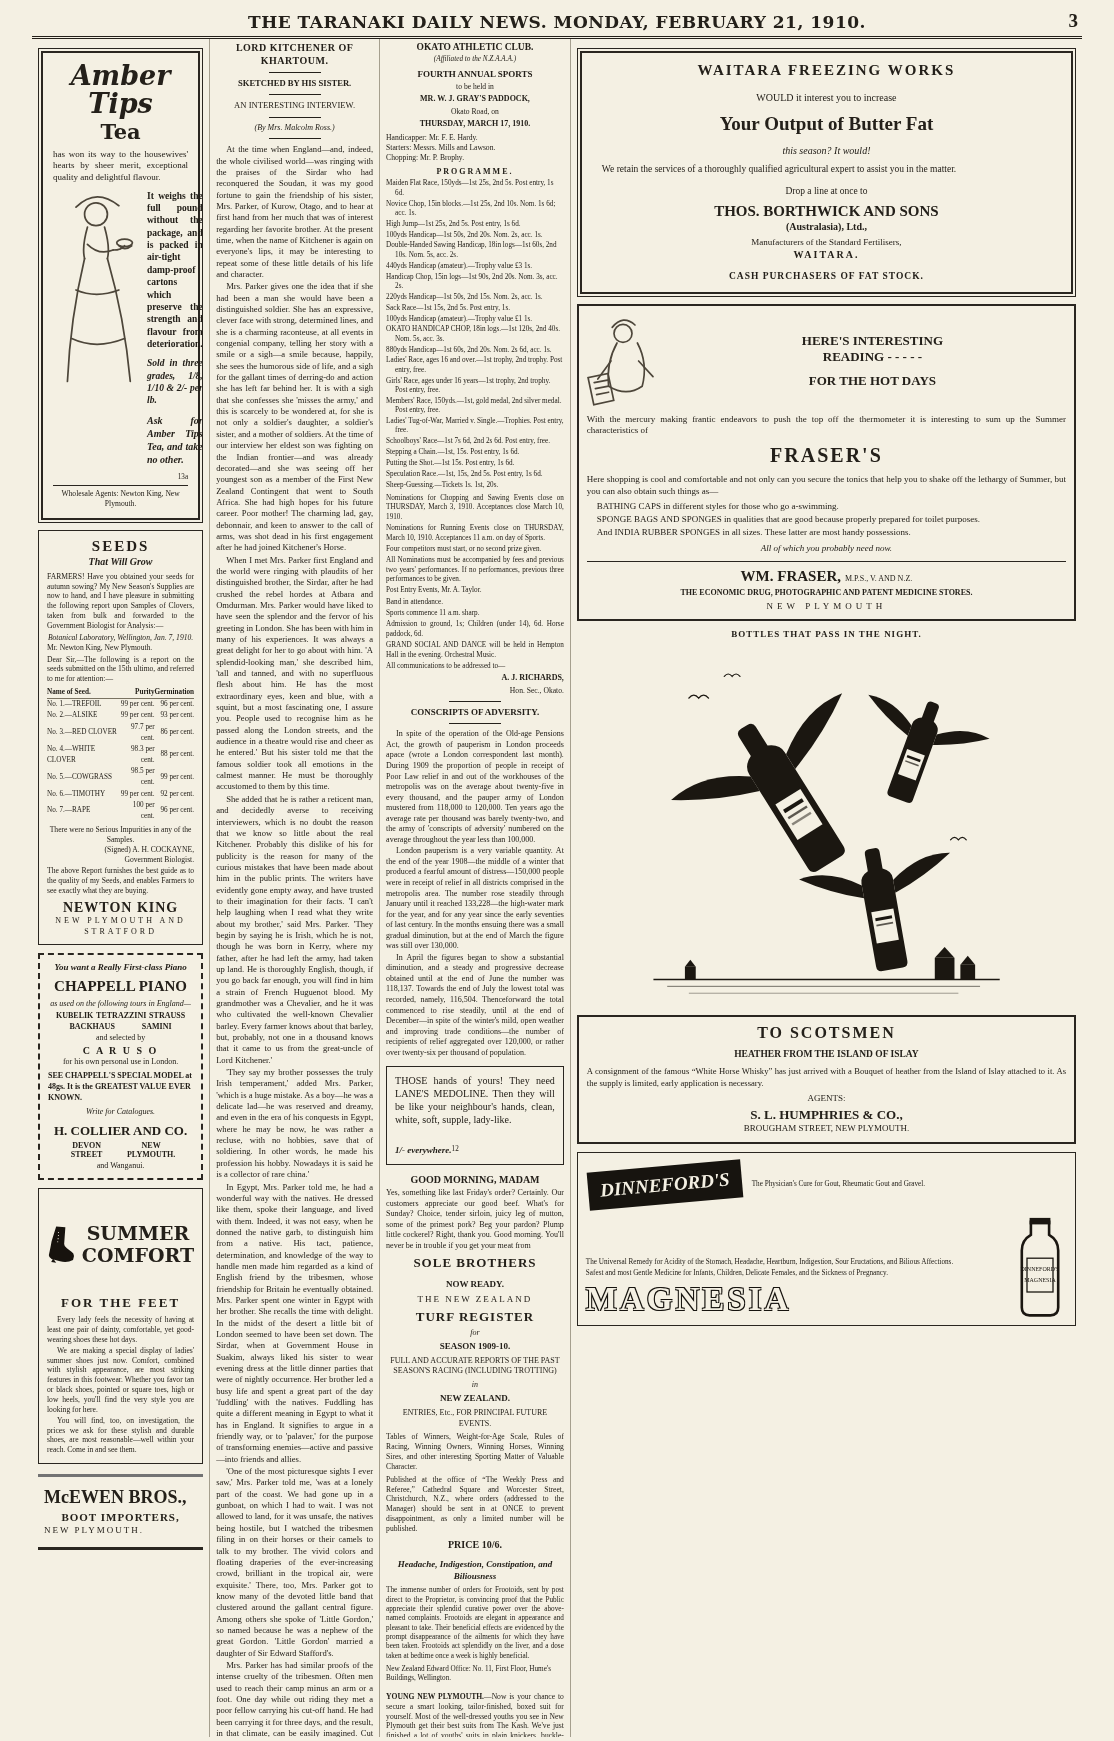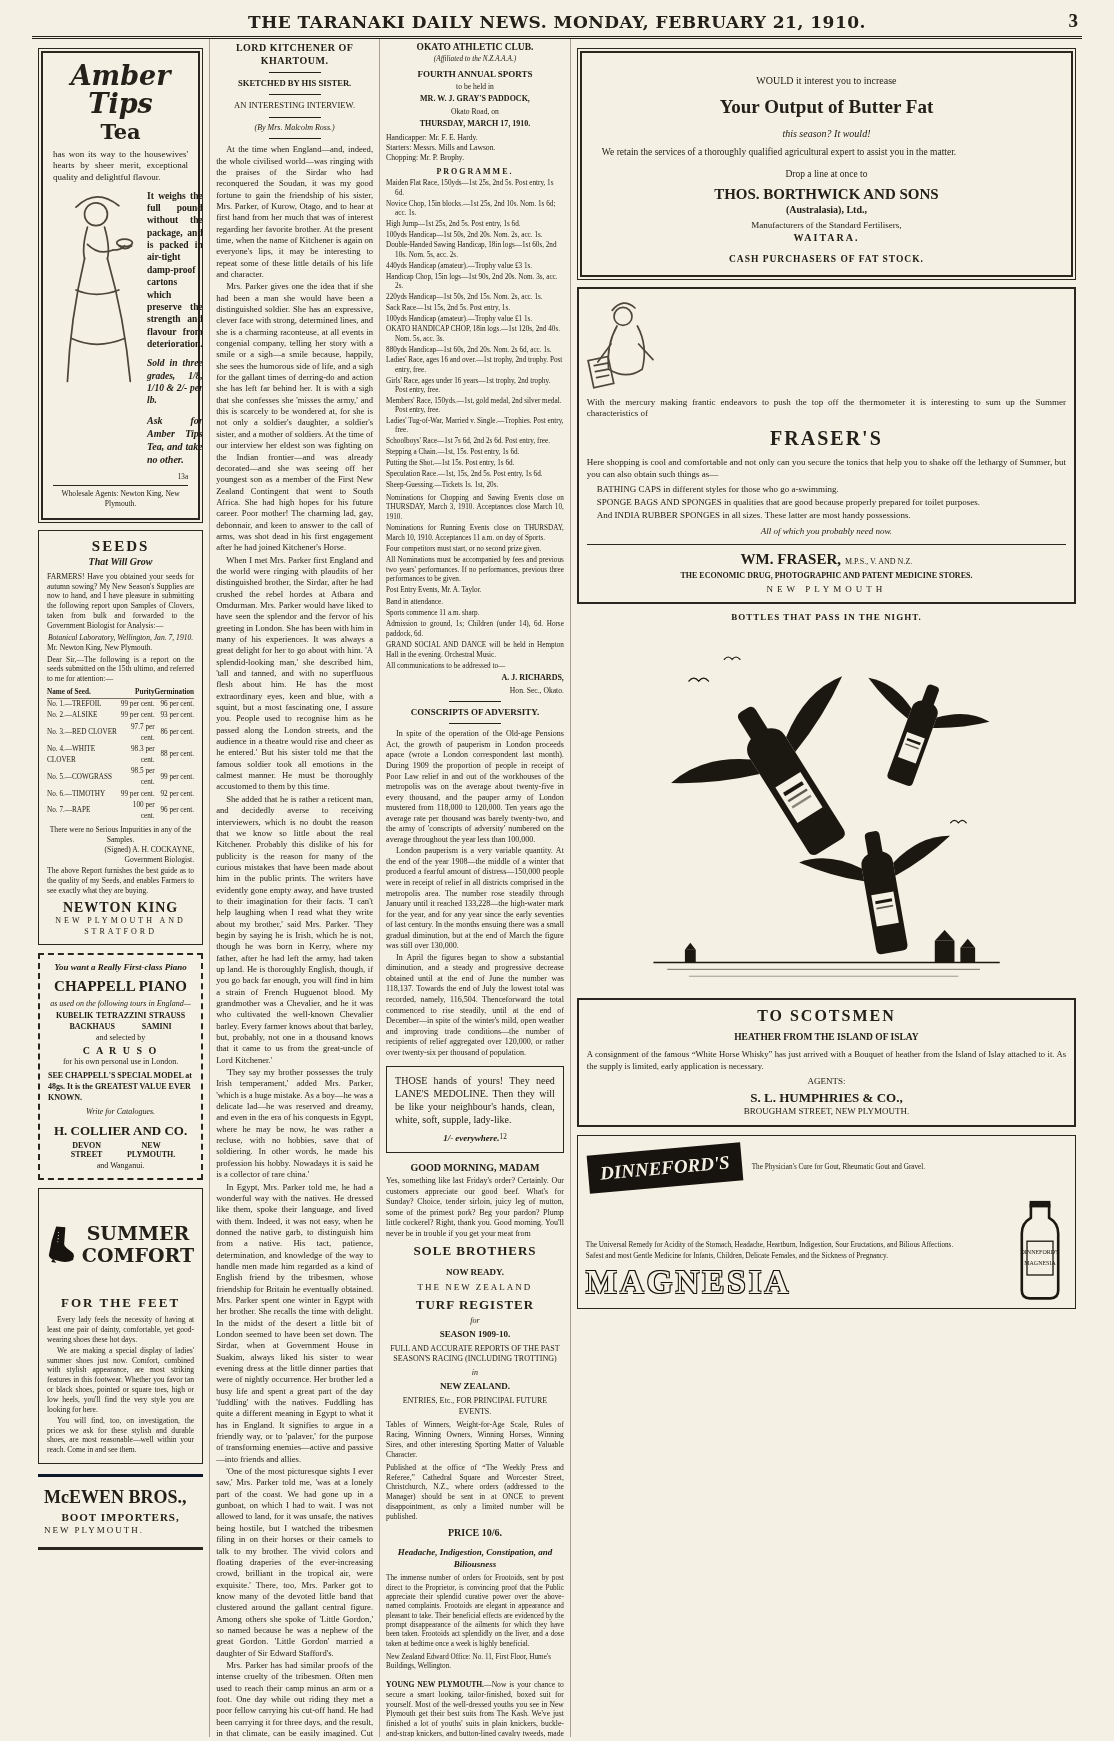--- a/index.html
+++ b/index.html
@@ -35,21 +35,21 @@
 .amb-left{flex:0 0 88px}
 .amb-right{flex:1}
 .amb-right>div{margin-bottom:7px}
 .amb-agents{border-top:1px solid #2a2620;margin-top:3px;padding-top:3px}
 .seedtbl{width:100%;border-collapse:collapse;margin:3px 0;font-size:7.2px;line-height:1.55}
 .seedtbl td,.seedtbl th{padding:0;font-weight:400}
 .seedtbl th{font-weight:700;border-bottom:1px solid #7a7362;text-align:left}
 .seedtbl .v{text-align:right}
 .chap-row{display:flex;justify-content:space-between;font-size:8px;font-weight:700;margin:2px 8px}
 .sum-head{display:flex;gap:8px;align-items:center;margin-bottom:3px}
-.mcewen{border-top:3px solid #0f172a;border-bottom:3px solid #2a2620;padding:10px 6px;margin-top:10px}
+.mcewen{border-top:3px solid #737373;border-bottom:3px solid #2a2620;padding:10px 6px;margin-top:10px}
 .okato>div{margin-bottom:2px}
 .prog-list>div{margin-bottom:1.5px}
 .notes-list>div{margin-bottom:2px;text-align:justify}
 .turf>div{margin-bottom:3px}
 .fr-head{display:flex;gap:8px;align-items:center;margin-bottom:5px}
 .fr-foot{border-top:1px solid #2a2620;margin-top:7px;padding-top:5px}
 .din-row1{display:flex;gap:8px;align-items:center}
 .din-banner{background:#17140f;color:#f4f0e3;font-weight:700;font-style:italic;font-size:19px;padding:8px 12px;transform:rotate(-5deg);white-space:nowrap;margin:6px 2px}
 .din-mag{font-size:33px;font-weight:700;letter-spacing:3px;color:#f4f0e3;text-shadow:-1px -1px 0 #17140f,1px -1px 0 #17140f,-1px 1px 0 #17140f,1px 1px 0 #17140f,0 0 1px #17140f}
 .din-row2{display:flex;align-items:flex-end;gap:8px;margin-top:4px}
@@ -301,21 +301,21 @@
       <div class="c b t9">CONSCRIPTS OF ADVERSITY.</div>
       <div class="sep"></div>
       <div>
           <div class="t8 j para">In spite of the operation of the Old-age Pensions Act, the growth of pauperism in London proceeds apace (wrote a London correspondent last month). During 1909 the proportion of people in receipt of Poor Law relief in and out of the workhouses of the metropolis was on the average about twenty-five in every thousand, and the pauper army of London mustered from 118,000 to 120,000. Ten years ago the average rate per thousand was barely twenty-two, and the army of 'conscripts of adversity' numbered on the average throughout the year less than 100,000.</div>
           <div class="t8 j para">London pauperism is a very variable quantity. At the end of the year 1908—the middle of a winter that produced a fearful amount of distress—150,000 people were in receipt of relief in all districts comprised in the metropolis area. The number rose steadily through January until it reached 133,228—the high-water mark for the year, and for any year since the early seventies of last century. In the months ensuing there was a small gradual diminution, but at the end of March the figure was still over 130,000.</div>
           <div class="t8 j para">In April the figures began to show a substantial diminution, and a steady and progressive decrease obtained until at the end of June the number was 118,137. Towards the end of July the lowest total was recorded, namely, 116,504. Thenceforward the total commenced to rise steadily, until at the end of December—in spite of the winter's mild, open weather and improving trade conditions—the number of recipients of relief aggregated over 120,000, or rather over twenty-six per thousand of population.</div>
         </div>
 
       <div class="box">
         <div class="t10 j">THOSE hands of yours! They need LANE'S MEDOLINE. Then they will be like your neighbour's hands, clean, white, soft, supple, lady-like.</div>
-        <div style="display:flex;justify-content:center;margin-top:7px">
+        <div style="display:flex;justify-content:flex-start;margin-top:19px">
           <span class="t9 b i">1/- everywhere.</span>
           <span class="t7">12</span>
         </div>
       </div>
 
       <div style="margin:8px 0">
         <div class="c b t10 mb2">GOOD MORNING, MADAM</div>
         <div class="t8 j mb4">Yes, something like last Friday's order? Certainly. Our customers appreciate our good beef. What's for Sunday? Choice, tender sirloin, juicy leg of mutton, some of the primest pork? Beg your pardon? Plump little cockerel? Right, thank you. Good morning. You'll never be in trouble if you get your meat from</div>
         <div class="c b" style="font-size:13px;letter-spacing:1px">SOLE BROTHERS</div>
       </div>
@@ -348,20 +348,21 @@
       <div style="margin-top:8px">
         <div class="c b t85">FOR BABIES.</div>
 
       </div>
 
     </div>
 
     <div class="col col-4">
 
       <div class="box2">
+        <div class="c b" style="font-size:15px;letter-spacing:2px">WAITARA FREEZING WORKS</div>
         <div class="c t10" style="margin-top:12px">WOULD it interest you to increase</div>
         <div class="c b" style="font-size:19px;margin:9px 0">Your Output of Butter Fat</div>
         <div class="c t10 i mb6">this season?   It would!</div>
         <div class="t95 j para" style="margin-top:6px">We retain the services of a thoroughly qualified agricultural expert to assist you in the matter.</div>
         <div class="c t95" style="margin-top:10px">Drop a line at once to</div>
         <div class="c b" style="font-size:15px;margin-top:5px">THOS. BORTHWICK AND SONS</div>
         <div class="c b t10">(Australasia), Ltd.,</div>
         <div class="c t9" style="margin-top:4px">Manufacturers of the Standard Fertilisers,</div>
         <div class="c b t10 sp">WAITARA.</div>
         <div class="c b t95" style="margin-top:9px;letter-spacing:1px">CASH PURCHASERS OF FAT STOCK.</div>
@@ -373,20 +374,25 @@
             <g fill="none" stroke="#4d463a" stroke-width="1.4" stroke-linecap="round">
               <path d="M21 12 q9 -11 19 -2"></path>
               <circle cx="30" cy="17" r="7.5"></circle>
               <path d="M25 25 q-9 16 -7 36 q15 9 28 0 q5 -19 -4 -36"></path>
               <path d="M20 40 l-11 15"></path>
               <path d="M43 40 l12 13"></path>
               <rect x="3" y="52" width="17" height="23" transform="rotate(-12 11 63)"></rect>
               <path d="M6 58 l11 -2 M7 63 l11 -2 M8 68 l10 -2"></path>
             </g>
           </svg>
+          <div style="flex:1;text-align:center">
+            <div class="b" style="font-size:13px">HERE'S INTERESTING</div>
+            <div class="b" style="font-size:13px">READING  -  -  -  -  -</div>
+            <div class="b" style="font-size:13px;margin-top:8px">FOR THE HOT DAYS</div>
+          </div>
         </div>
         <div class="t9 j">With the mercury making frantic endeavors to push the top off the thermometer it is interesting to sum up the Summer characteristics of</div>
         <div class="c b" style="font-size:20px;letter-spacing:2px;margin:7px 0">FRASER'S</div>
         <div class="t9 j mb4">Here shopping is cool and comfortable and not only can you secure the tonics that help you to shake off the lethargy of Summer, but you can also obtain such things as—</div>
         <div>
             <div class="t9 j para">BATHING CAPS in different styles for those who go a-swimming.</div>
             <div class="t9 j para">SPONGE BAGS AND SPONGES in qualities that are good because properly prepared for toilet purposes.</div>
             <div class="t9 j para">And INDIA RUBBER SPONGES in all sizes. These latter are most handy possessions.</div>
           </div>
         <div class="t9 c i mt4">All of which you probably need now.</div>

